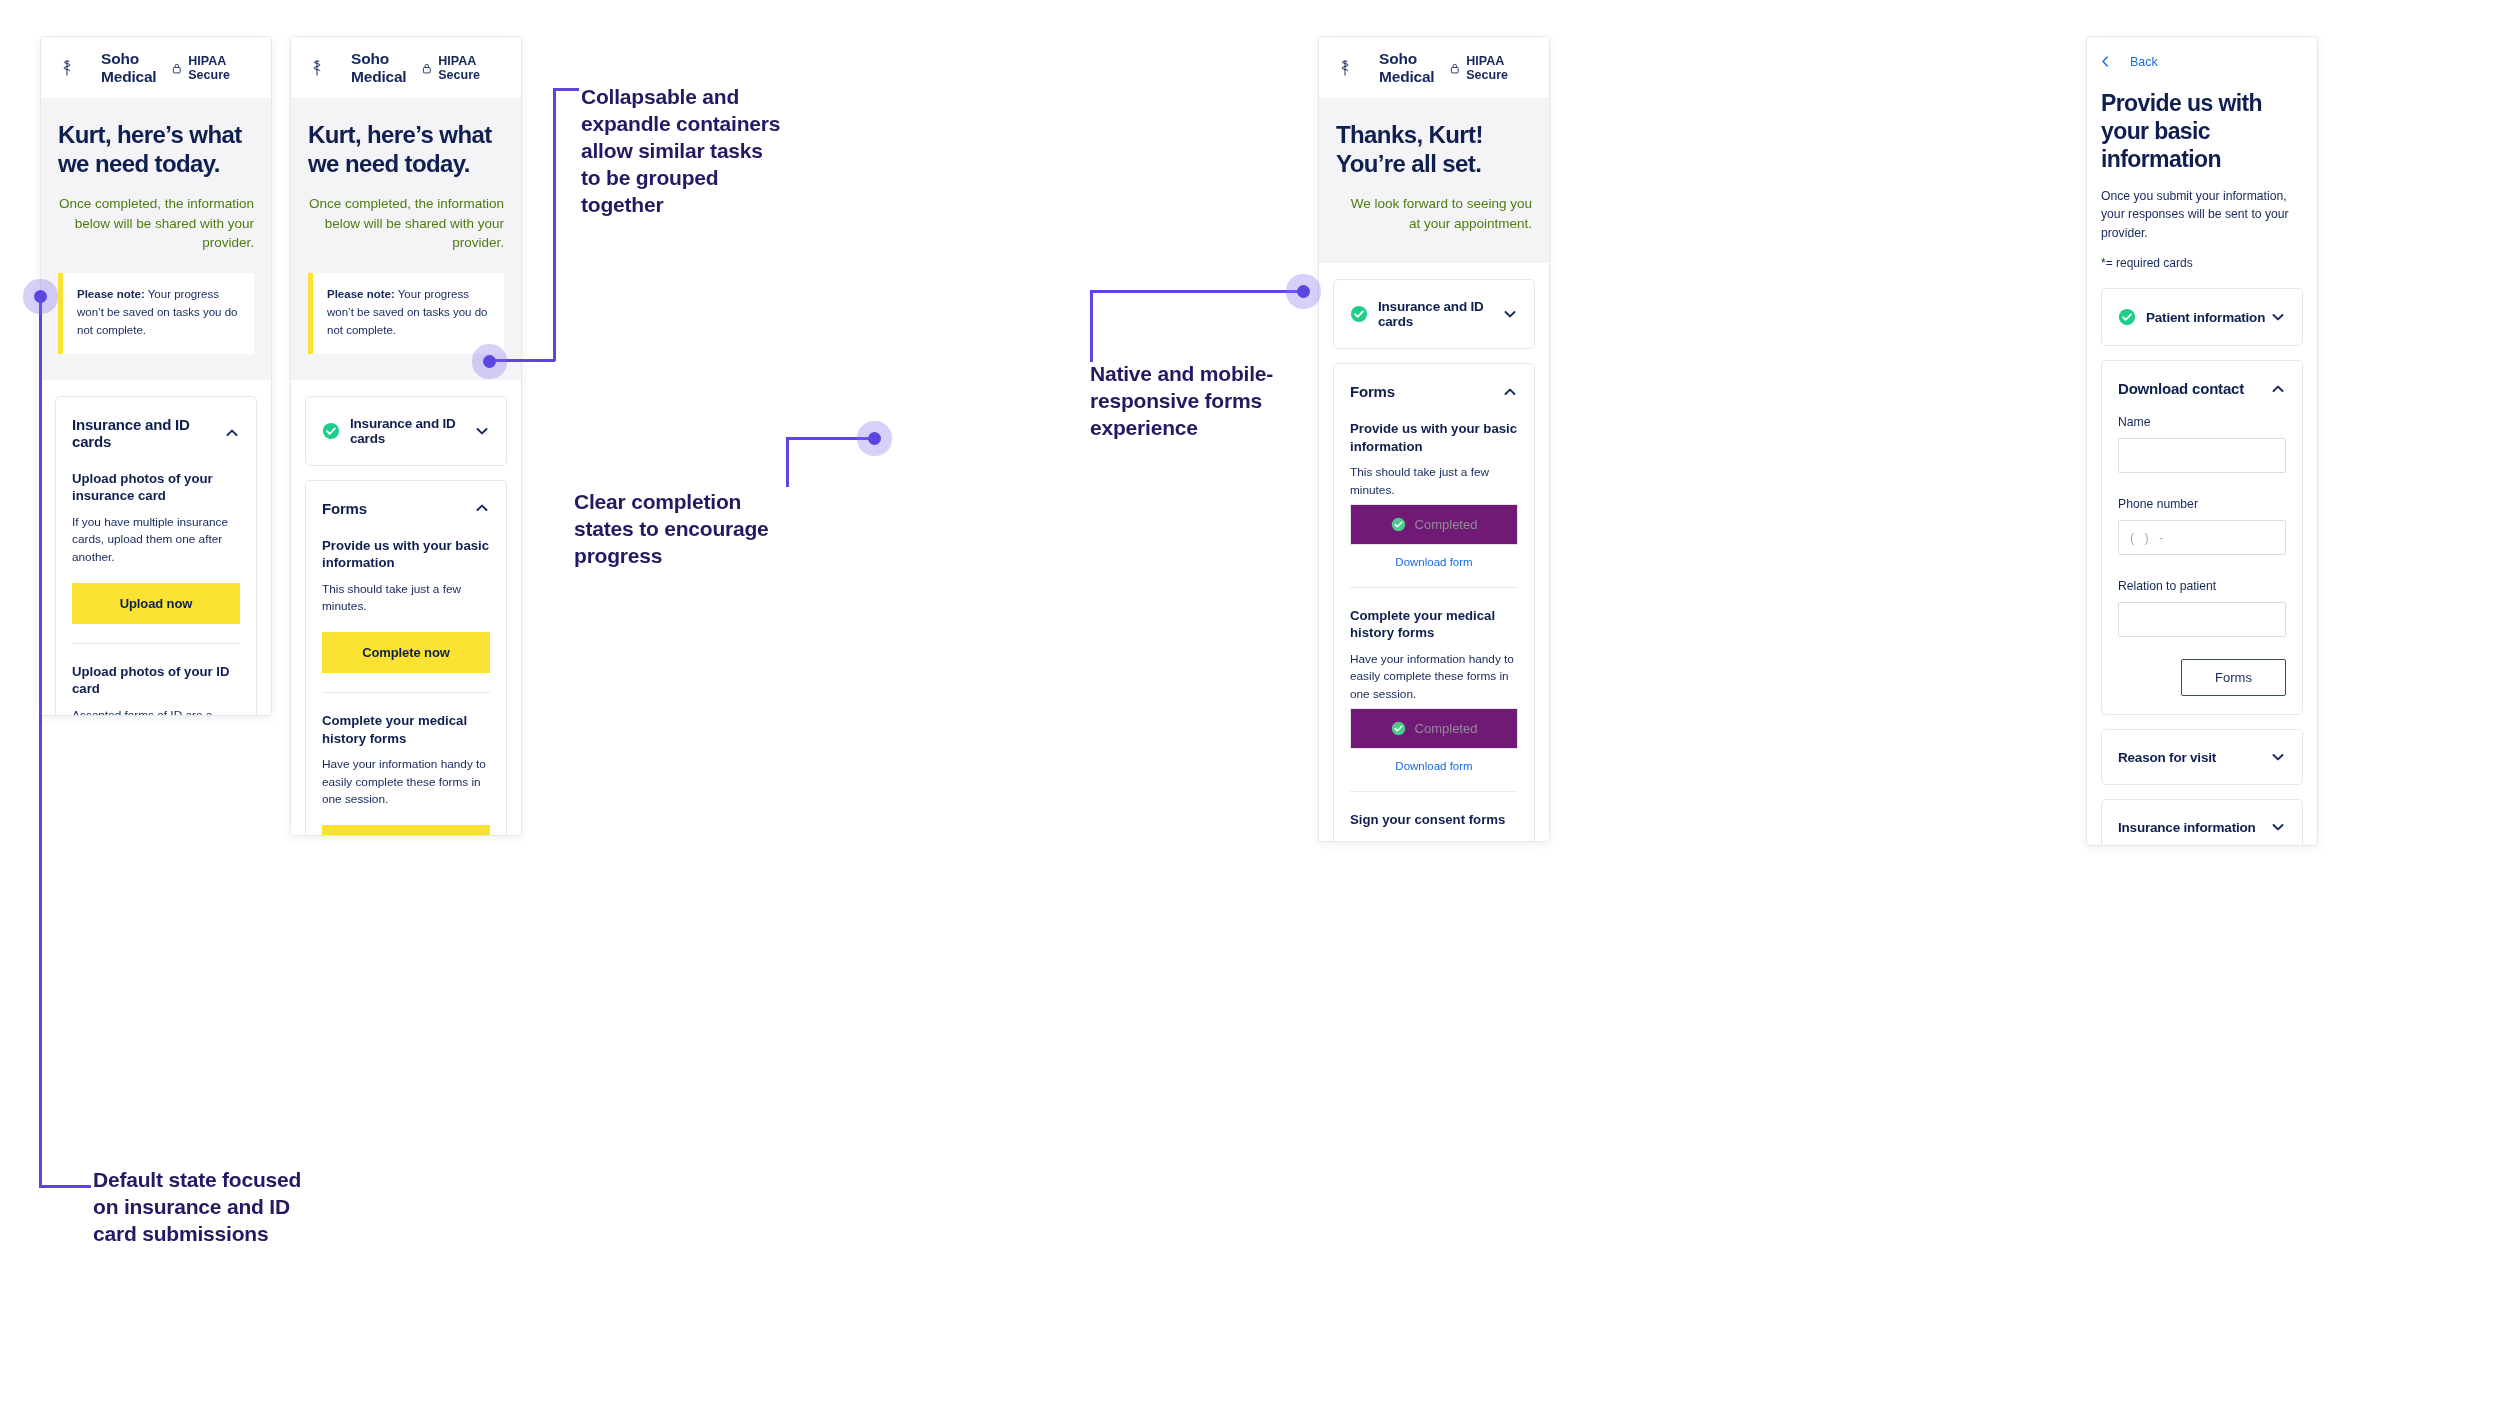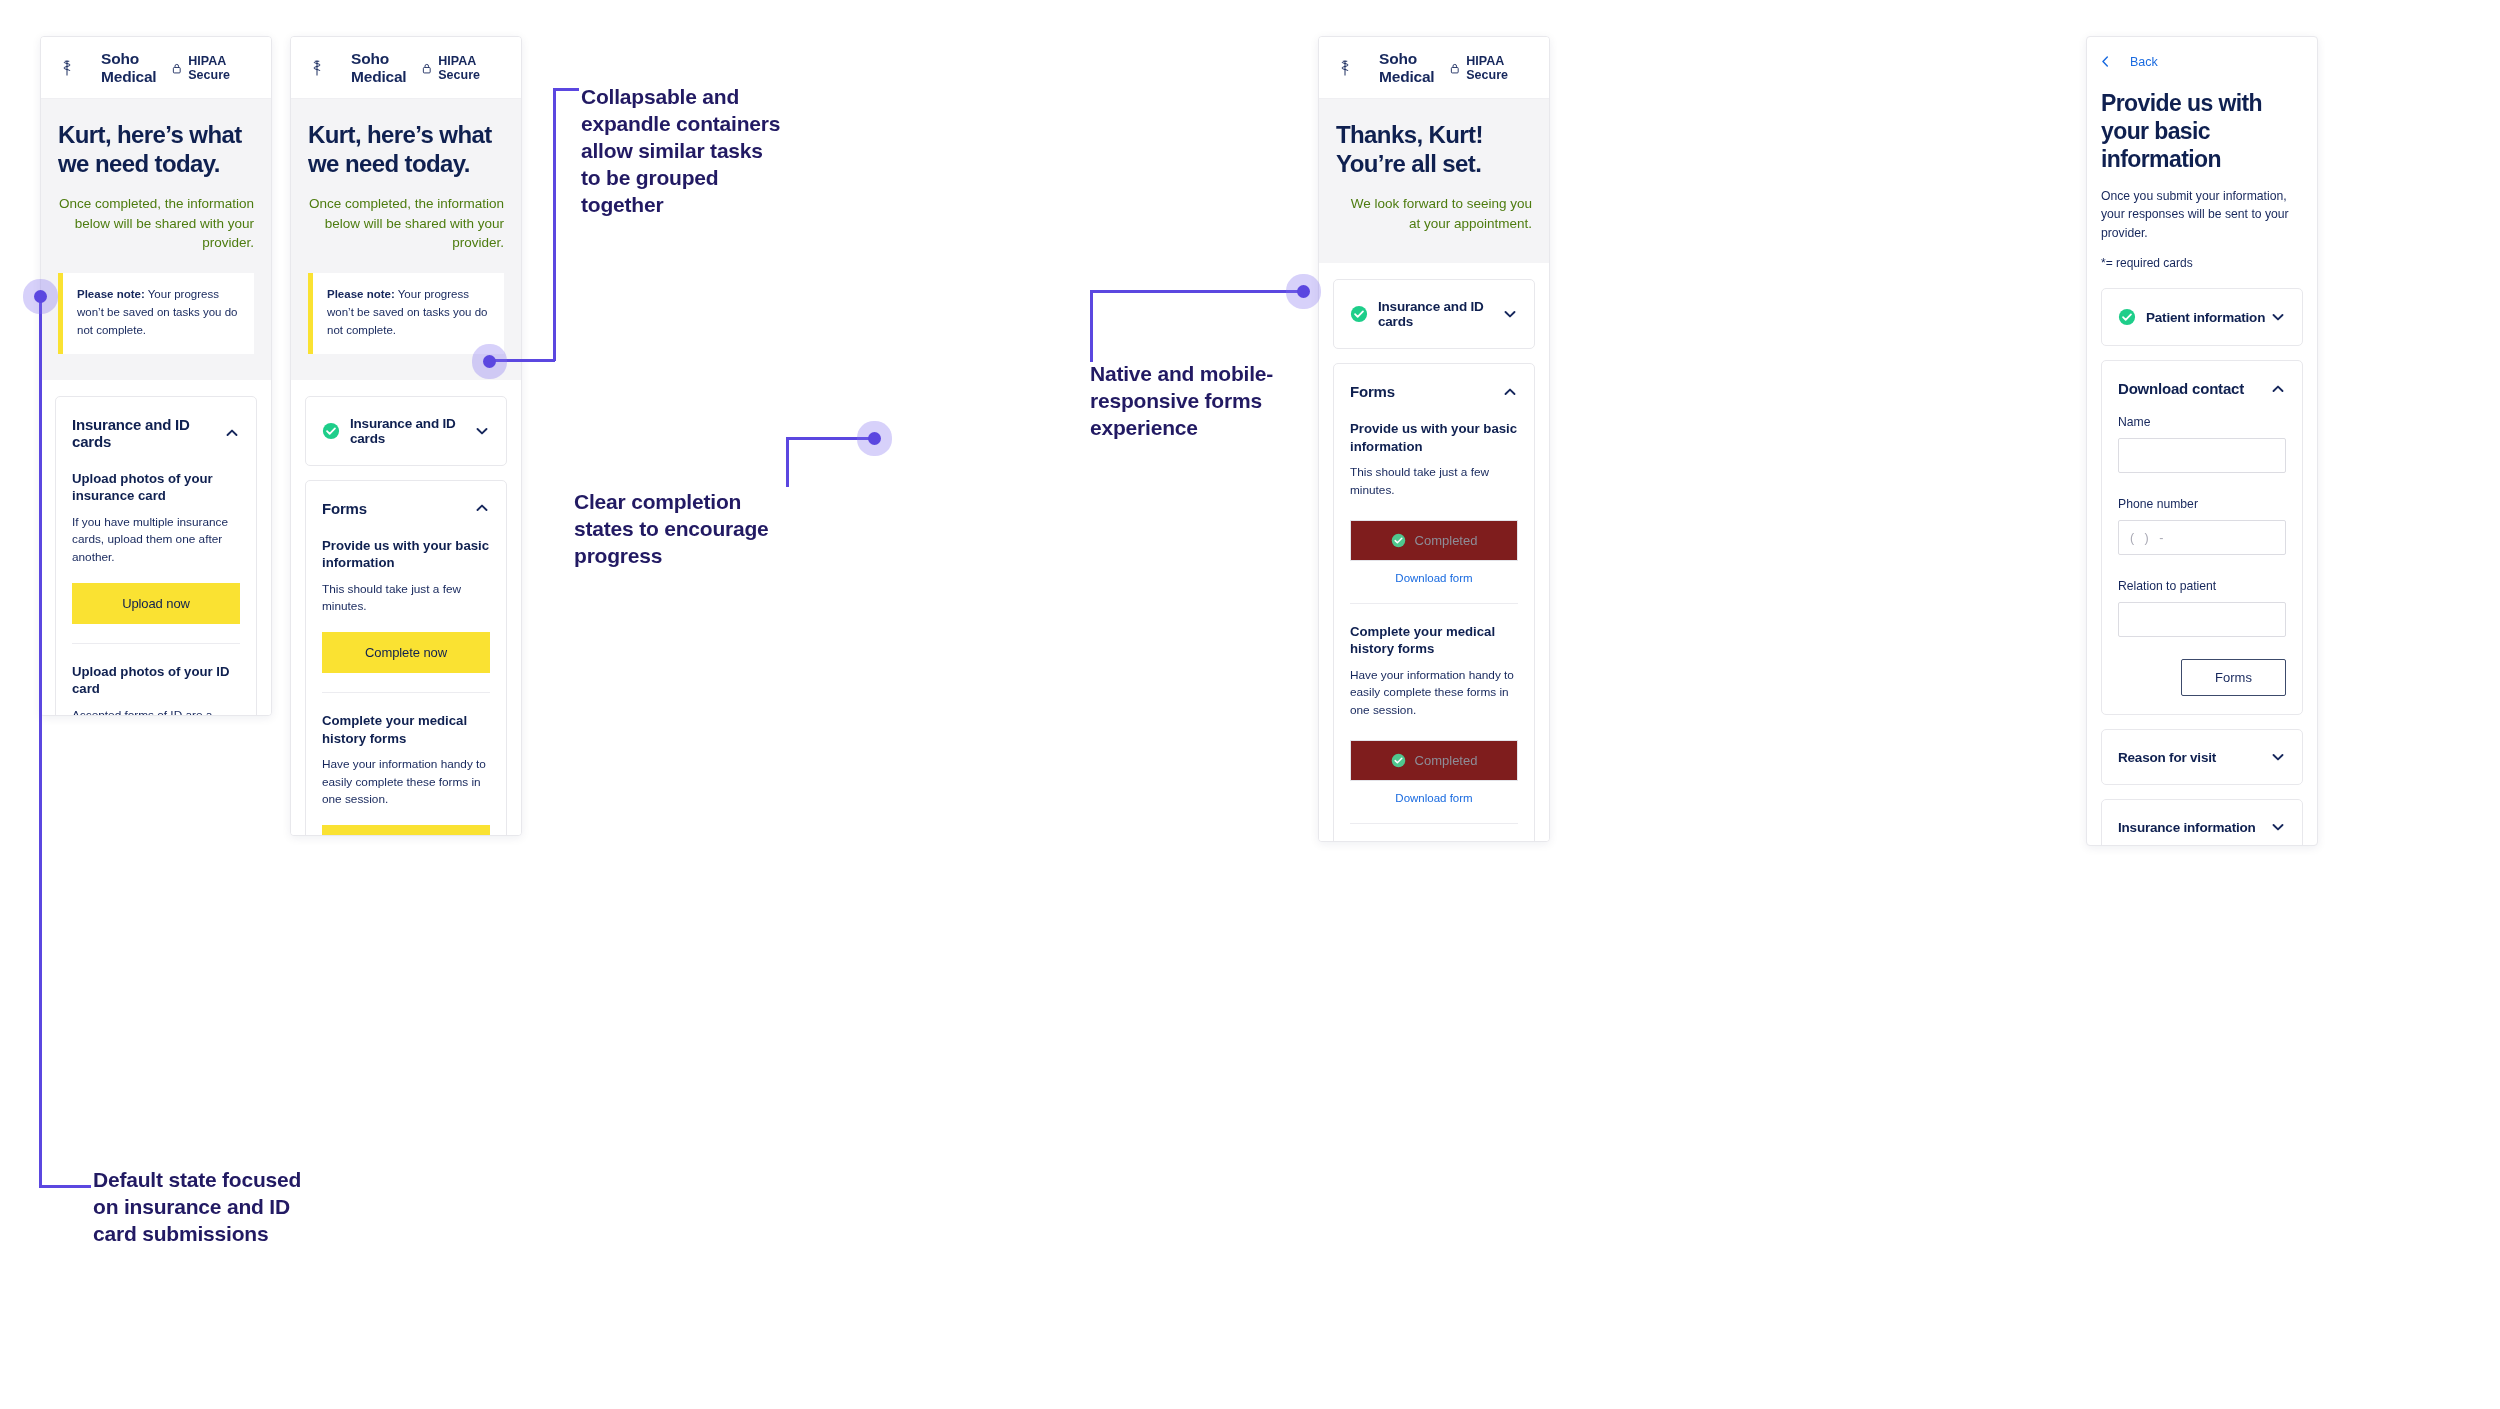--- a/index.html
+++ b/index.html
@@ -63,27 +63,27 @@
   .chev { width: 16px; height: 16px; flex: none; color: #16275c; }
   .check { width: 18px; height: 18px; flex: none; }
 
   .task { padding: 6px 0 19px 0; }
   .task + .task { border-top: 1px solid #ececf0; padding-top: 19px; }
   .task h3 { font-size: 13.2px; font-weight: 700; line-height: 1.32; color: #0f2050; }
   .task p { margin-top: 9px; font-size: 11.8px; line-height: 1.5; color: #16275c; }
 
   .btn {
     display: block; width: 100%; text-align: center; border: none; cursor: pointer;
-    font-family: inherit; font-size: 13px; font-weight: 400; color: #0f2050;
+    font-family: inherit; font-size: 13px; font-weight: 700; color: #0f2050;
     background: #fae232; padding: 13px 0; margin-top: 16px; letter-spacing: -.1px;
   }
   .btn-done {
     display: flex; align-items: center; justify-content: center; gap: 9px;
-    width: 100%; background: #7f1d1d; border: 1px solid #e3e3e8;
-    padding: 12px 0; margin-top: 20px; cursor: default;
+    width: 100%; background: #701a75; border: 1px solid #e3e3e8;
+    padding: 12px 0; margin-top: 4px; cursor: default;
     font-size: 13px; font-weight: 400; color: #8d8d97; font-family: inherit;
   }
   .dl {
     display: block; text-align: center; margin-top: 11px;
     font-size: 11.5px; color: #1a6be0; text-decoration: none; font-weight: 500;
   }
 
   
   .p4 { padding: 16px 14px 0 14px; }
   .back { display: inline-flex; align-items: center; gap: 20px; font-size: 12.5px; color: #1a6be0; font-weight: 500; text-decoration: none; }

